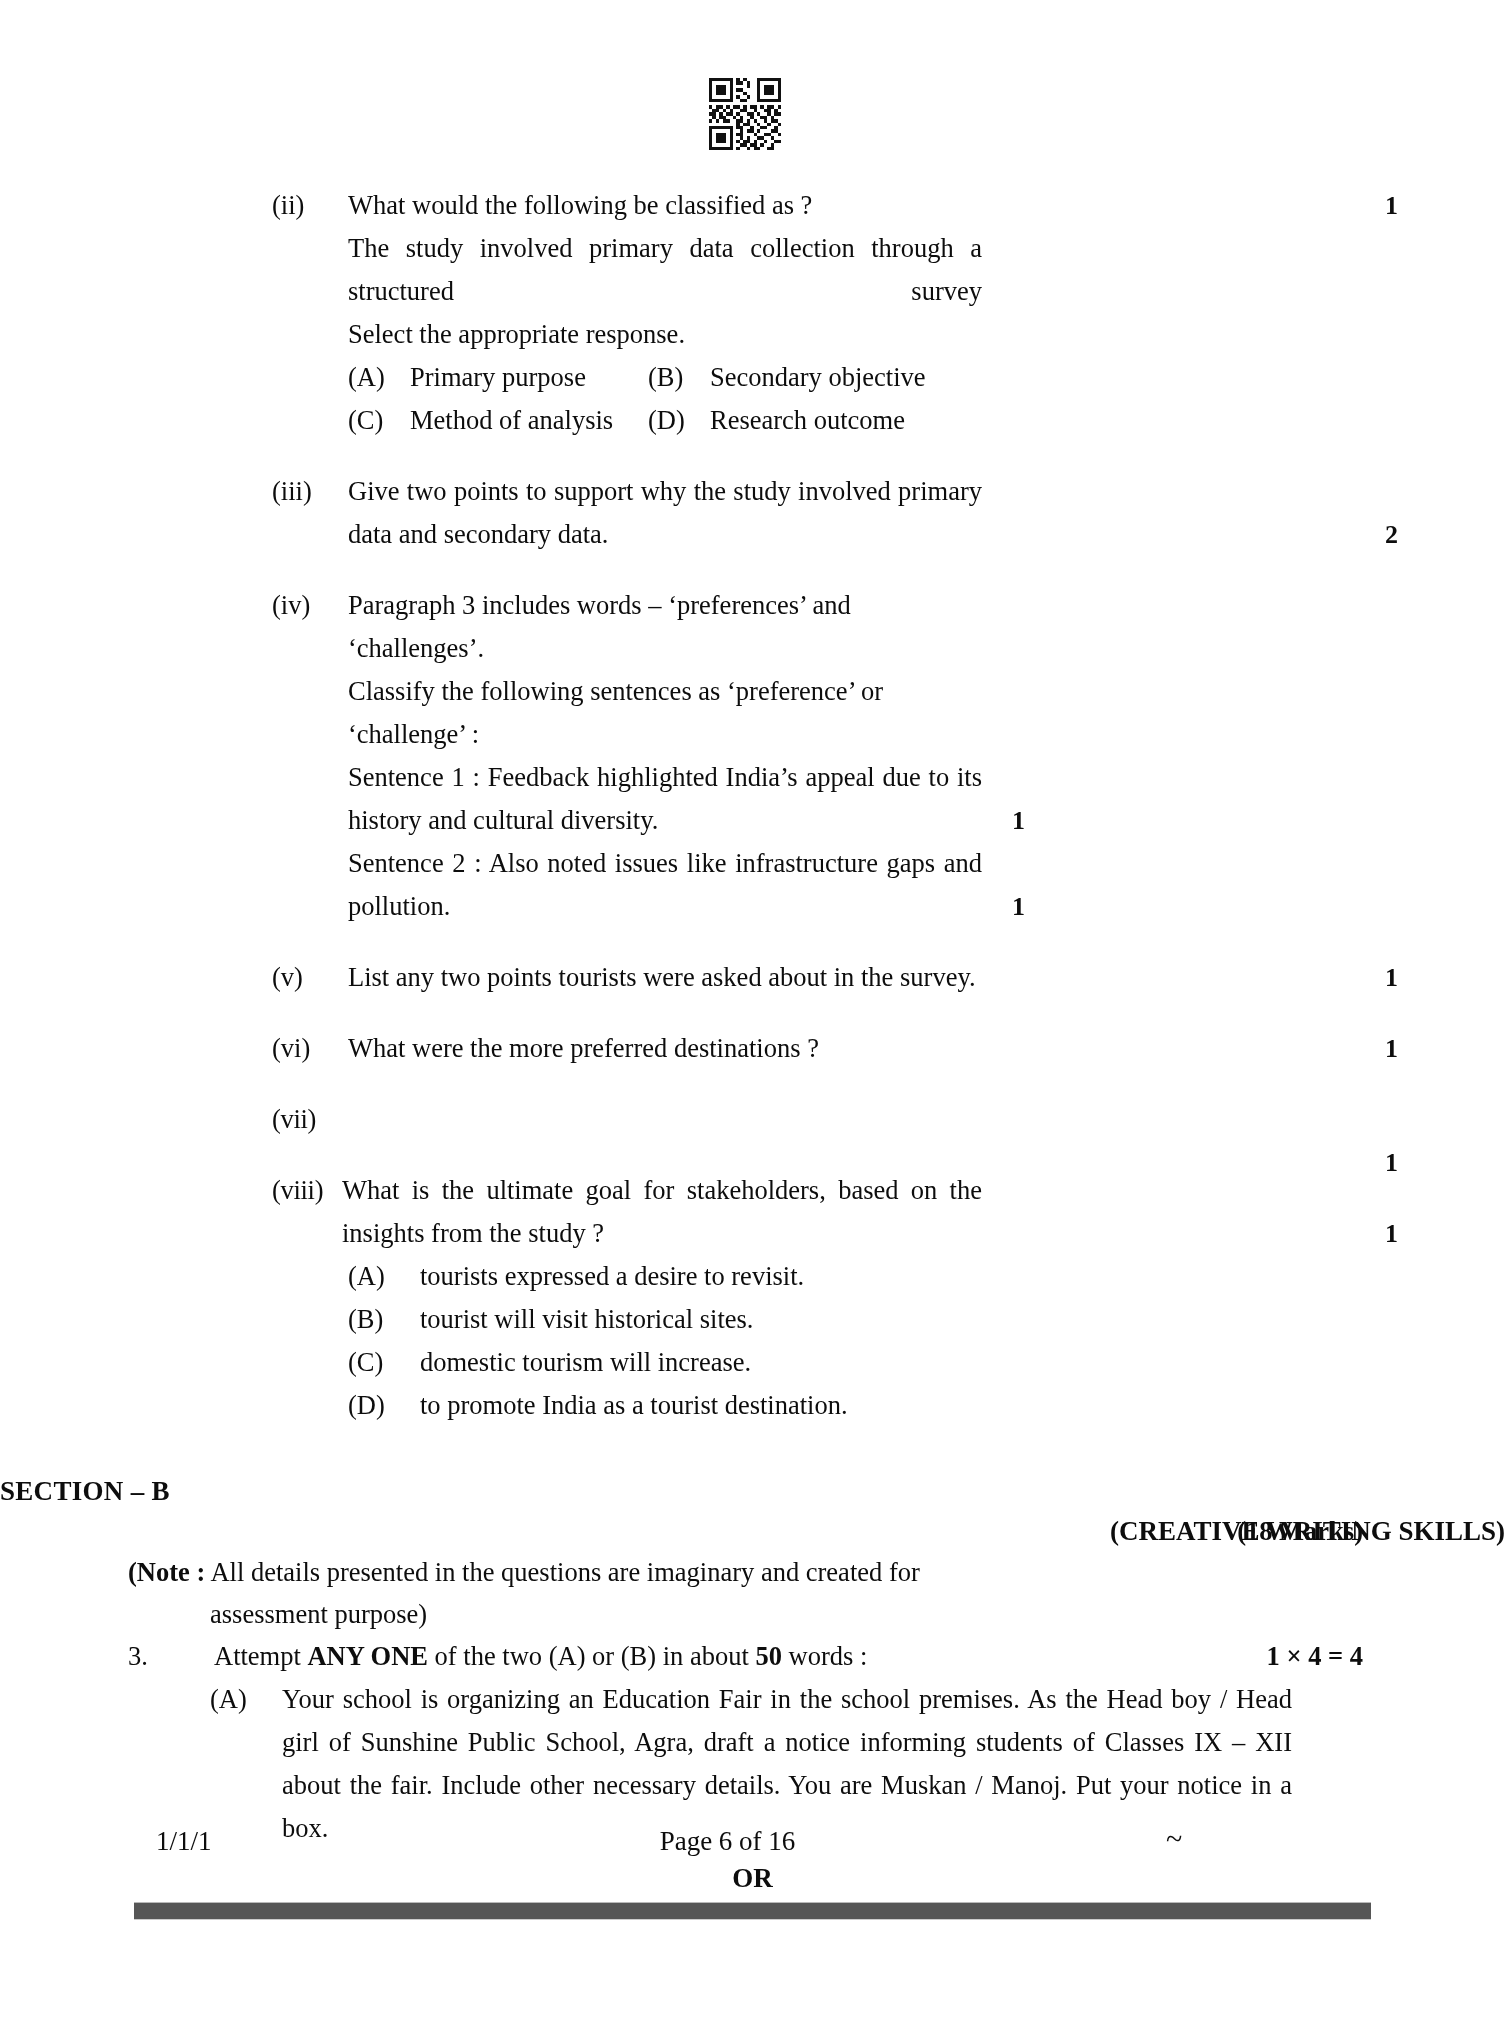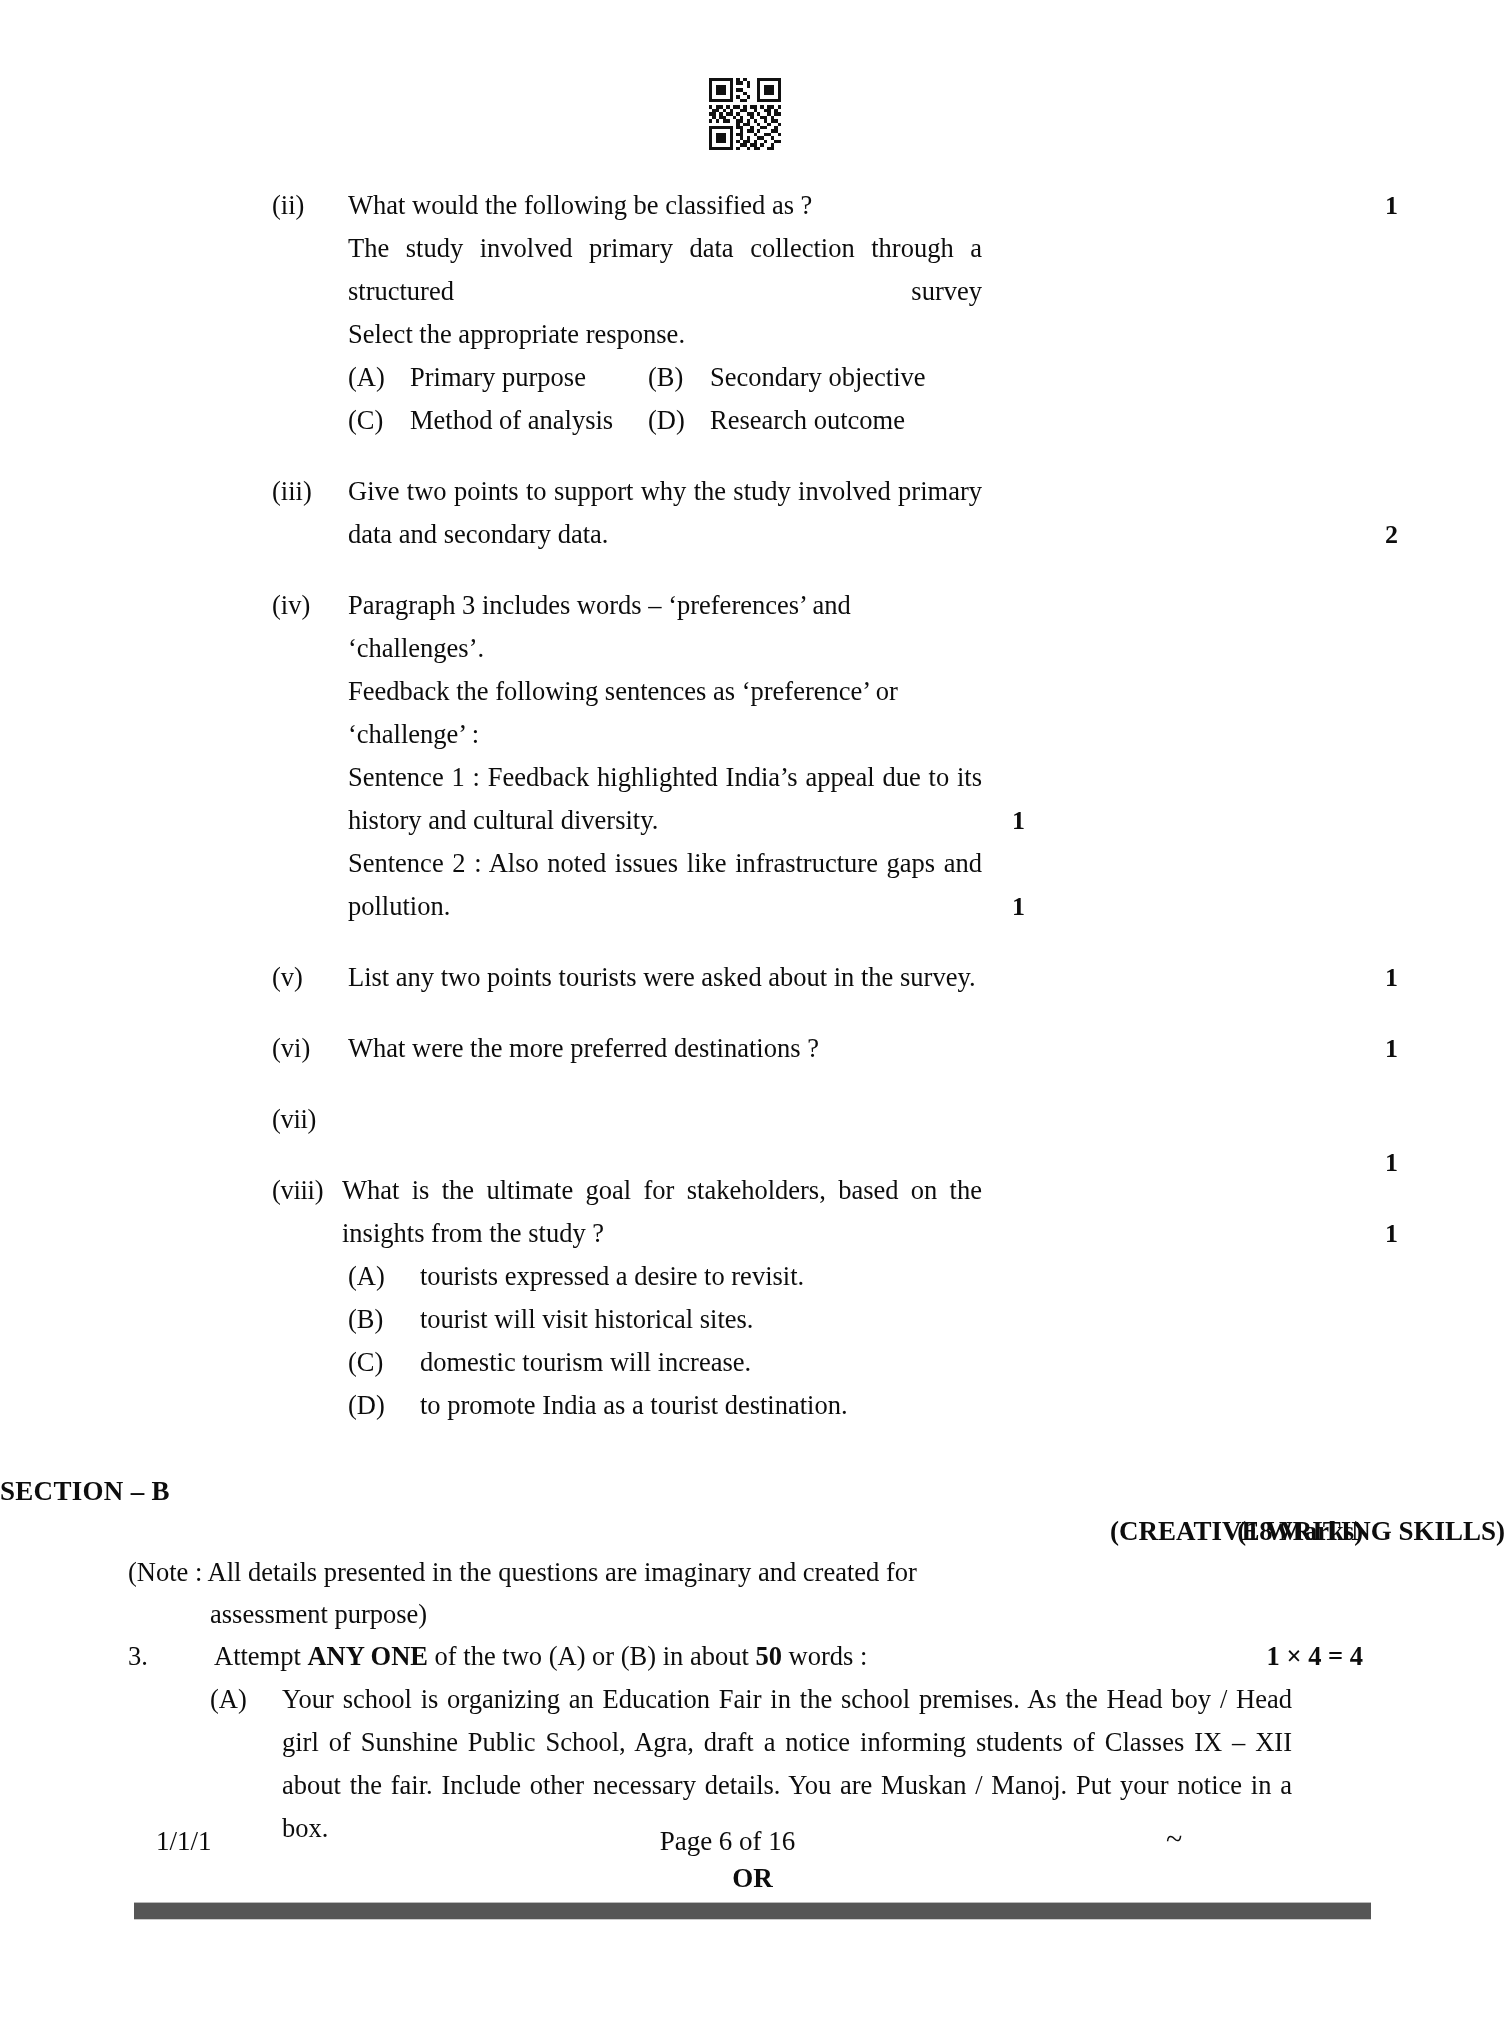--- a/index.html
+++ b/index.html
@@ -135,21 +135,21 @@
   }
 
   .note {
     font-size: 26.5px;
     line-height: 42px;
     padding-left: 128px;
     padding-right: 150px;
     text-align: justify;
     text-align-last: left;
   }
-  .note b { font-weight: normal; }
+  .note b { font-weight: bold; }
   .note-2 { padding-left: 210px; }
 
   .qnum-row {
     position: relative;
     display: flex;
     font-size: 26.5px;
     line-height: 43px;
     padding-left: 128px;
   }
   .qnum { width: 86px; flex: 0 0 86px; }
@@ -378,21 +378,21 @@
       </div>
     </div>
 
     <div class="gap-m"></div>
 
     <div class="row">
       <div class="qblock">
         <div class="rlabel">(iv)</div>
         <div class="qbody">
           <div>Paragraph 3 includes words – ‘preferences’ and ‘challenges’.</div>
-          <div>Feedback the following sentences as ‘preference’ or ‘challenge’ :</div>
+          <div>Classify the following sentences as ‘preference’ or ‘challenge’ :</div>
           <div style="position:relative;">
             <div class="just">Sentence 1 : Feedback highlighted India’s appeal due to its history and cultural diversity.</div>
             <div class="marks" style="position:absolute; right:-150px; top:43px;">1</div>
           </div>
           <div style="position:relative;">
             <div class="just">Sentence 2 : Also noted issues like infrastructure gaps and pollution.</div>
             <div class="marks" style="position:absolute; right:-150px; top:43px;">1</div>
           </div>
         </div>
       </div>

